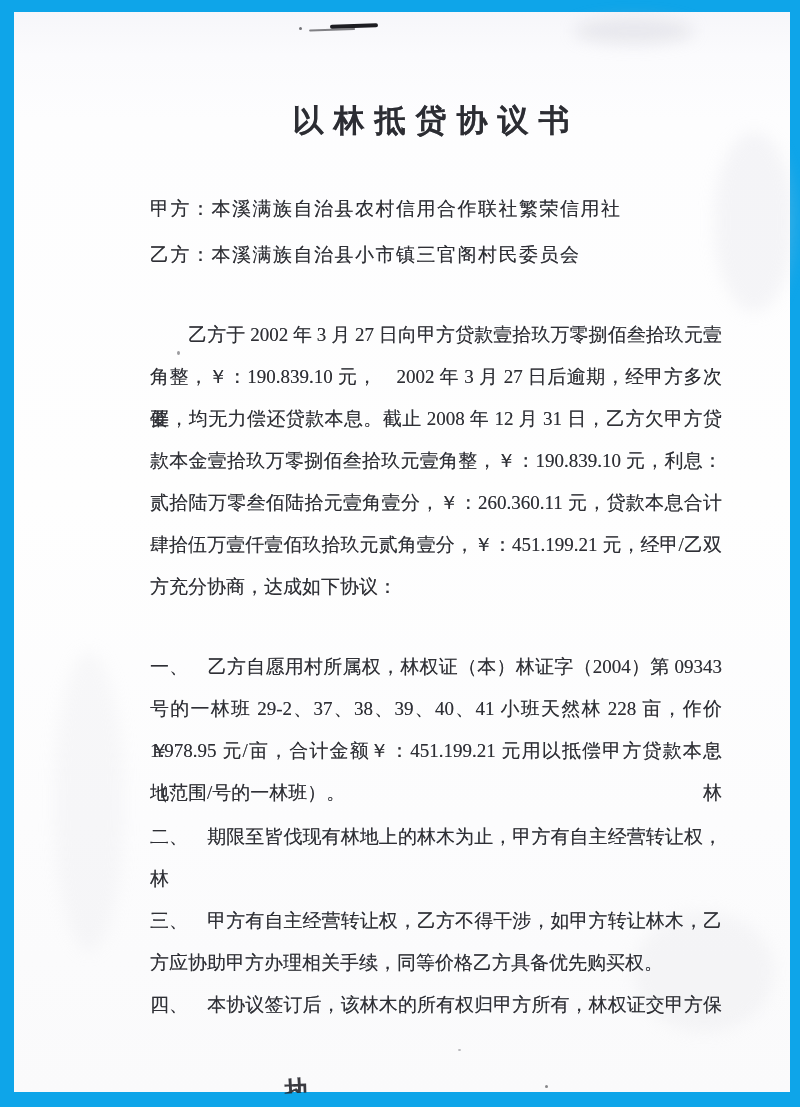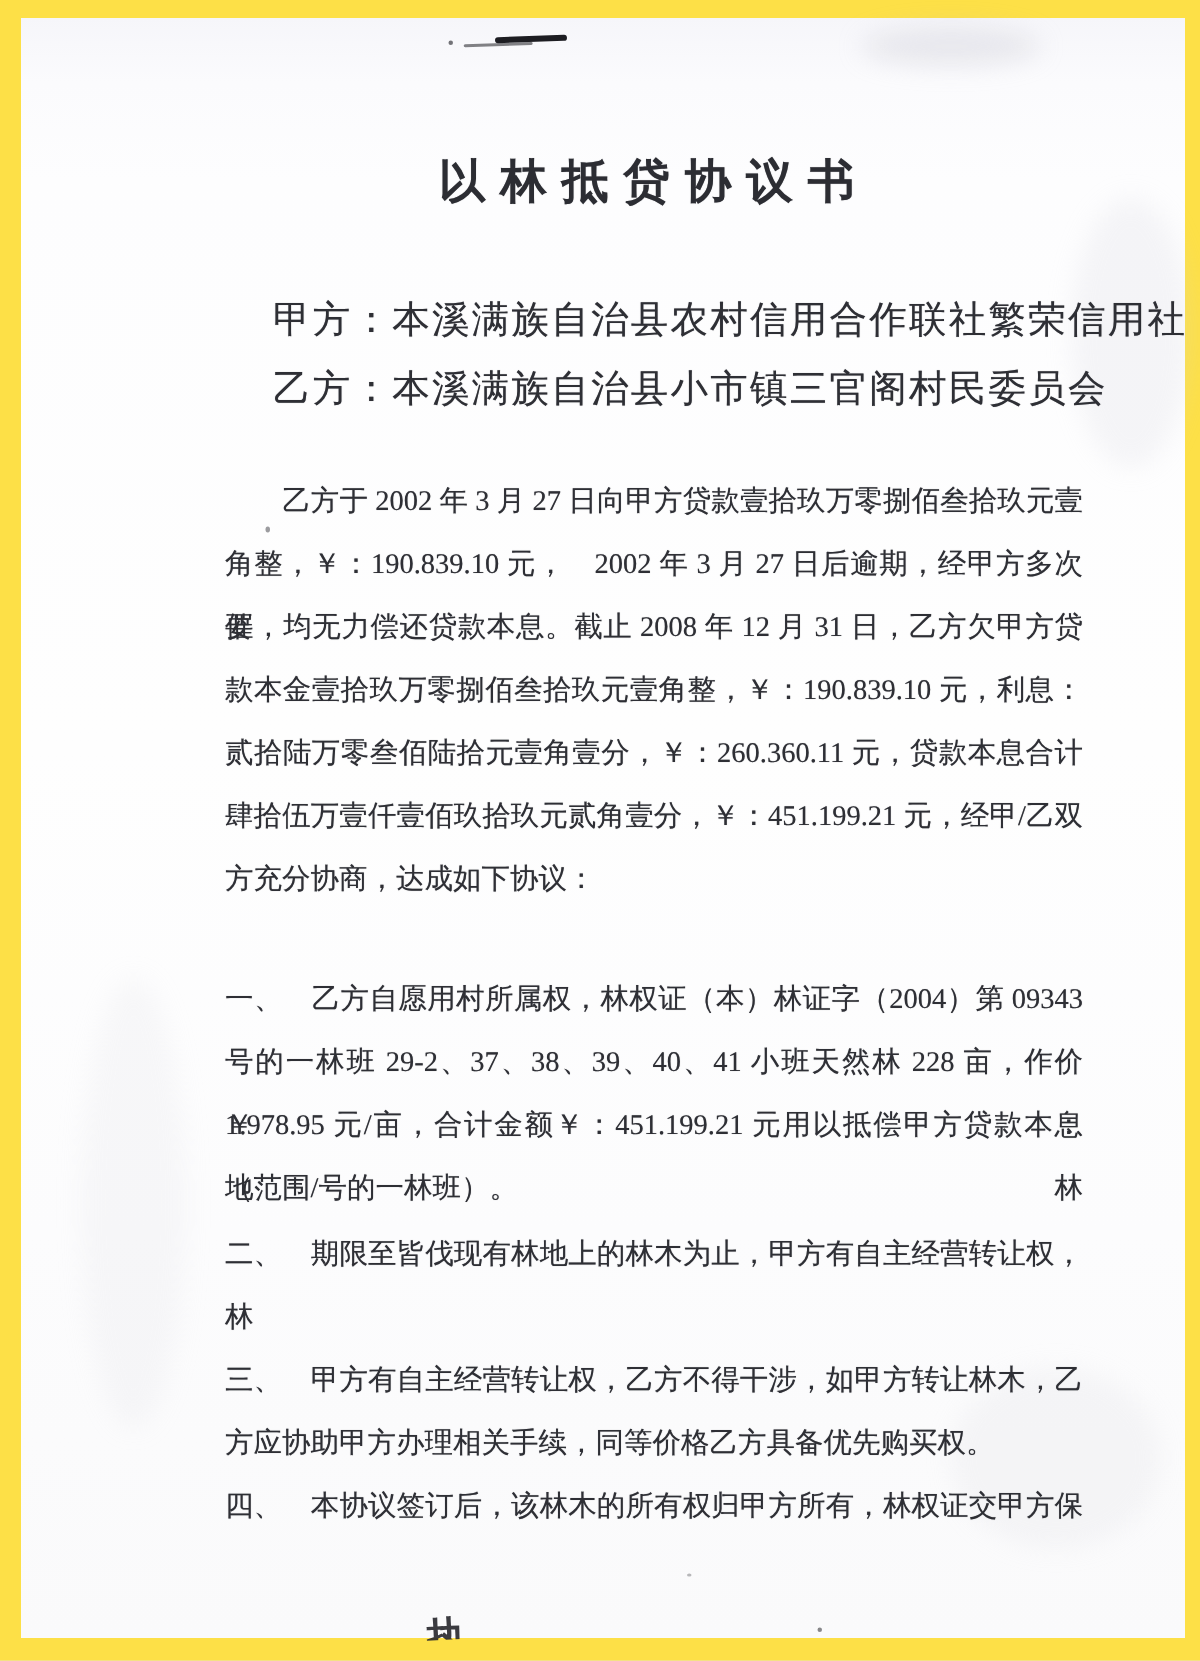--- a/index.html
+++ b/index.html
@@ -6,21 +6,21 @@
   html, body { width: 800px; height: 1107px; }
   body {
     font-family: "Liberation Serif", "DejaVu Serif", serif;
     background: #e6e6e8;
     position: relative;
     overflow: hidden;
   }
   .scan-frame {
     position: absolute;
     left: 0; top: 0; width: 800px; height: 1107px;
-    background: #fde047;
+    background: #0ea5e9;
   }
   .scan-page {
     position: absolute;
     left: 14px; top: 12px;
     width: 776px; height: 1080px;
     background: linear-gradient(180deg,
       #f6f6fa 0%, #fbfbfd 4%,
       #fdfdfe 10%, #fefefe 45%,
       #fcfcfd 75%, #fafafb 100%);
   }
@@ -62,25 +62,24 @@
     position: absolute;
     left: 150px; top: 100px; width: 572px;
     text-align: center;
     font-size: 31px;
     letter-spacing: 10px;
     color: #2c2d33;
   }
   .party-line {
     position: absolute;
     left: 150px; width: 600px;
-    font-size: 25px;
+    font-size: 19px;
     letter-spacing: 1.5px;
     color: #2e2f35;
     white-space: pre;
-    margin-left: 32px;
   }
   .party-a { top: 196px; }
   .party-b { top: 242px; }
 
   .para { position: absolute; left: 150px; width: 572px; color: #2e2f35; }
   .para .line {
     font-size: 19px;
     line-height: 42px;
     height: 42px;
     text-align: justify;

